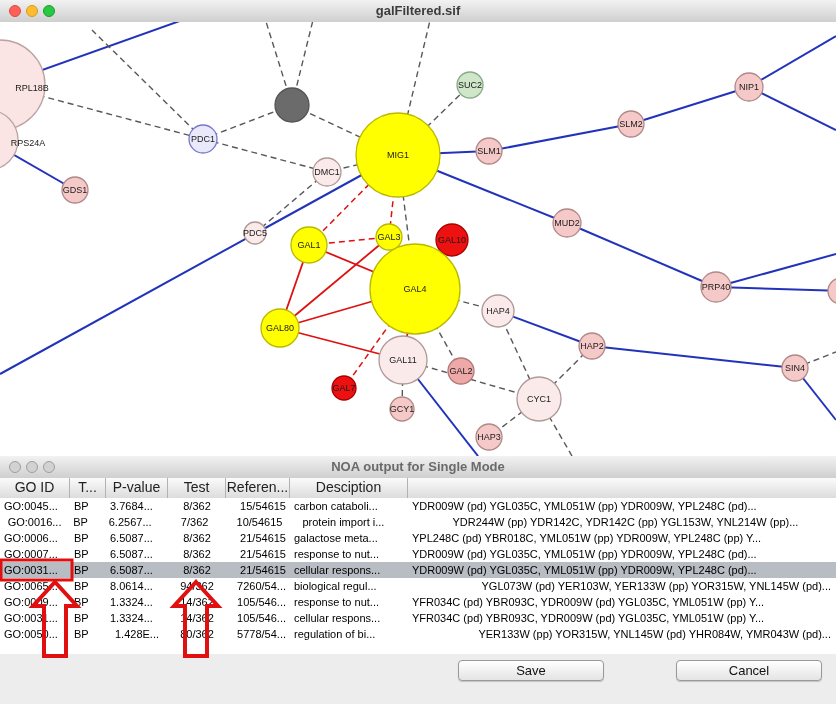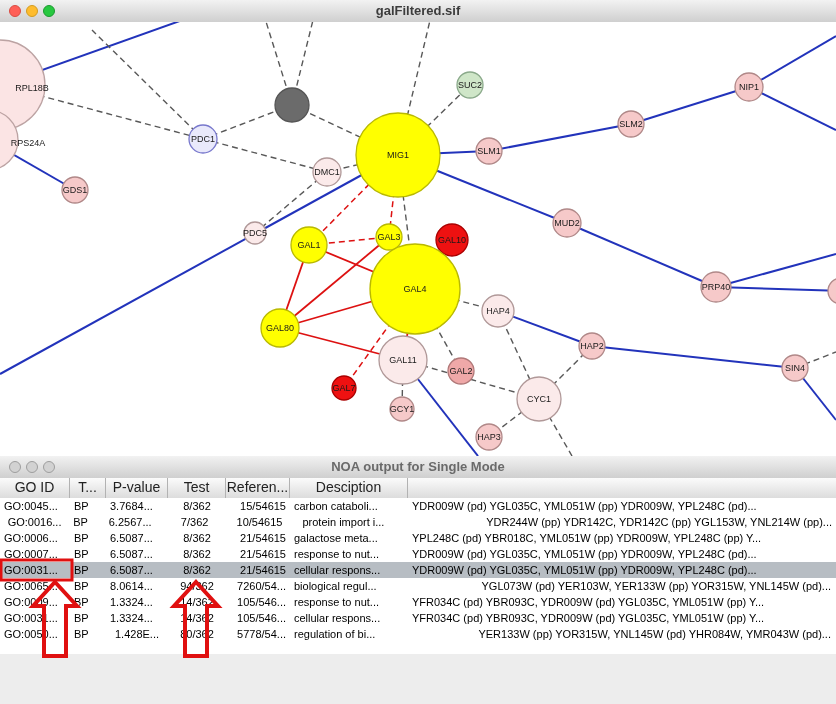--- a/index.html
+++ b/index.html
@@ -202,21 +202,21 @@
           <div class="tcell" style="width: 118px; text-align: left;">carbon cataboli...</div>
           <div class="tcell" style="width: 427px; text-align: left;">YDR009W (pd) YGL035C, YML051W (pp) YDR009W, YPL248C (pd)...</div>
         </div>
         <div class="trow">
           <div class="tcell" style="width: 70px; text-align: center;">GO:0016...</div>
           <div class="tcell" style="width: 36px; text-align: left;">BP</div>
           <div class="tcell" style="width: 62px; text-align: left;">6.2567...</div>
           <div class="tcell" style="width: 58px; text-align: center;">7/362</div>
           <div class="tcell" style="width: 64px; text-align: right;">10/54615</div>
           <div class="tcell" style="width: 118px; text-align: left; margin-left: 12px;">protein import i...</div>
-          <div class="tcell" style="width: 427px; text-align: right;">YDR244W (pp) YDR142C, YDR142C (pp) YGL153W, YNL214W (pp)...</div>
+          <div class="tcell" style="width: 427px; text-align: center;">YDR244W (pp) YDR142C, YDR142C (pp) YGL153W, YNL214W (pp)...</div>
         </div>
         <div class="trow">
           <div class="tcell" style="width: 70px; text-align: left;">GO:0006...</div>
           <div class="tcell" style="width: 36px; text-align: left;">BP</div>
           <div class="tcell" style="width: 62px; text-align: left;">6.5087...</div>
           <div class="tcell" style="width: 58px; text-align: center;">8/362</div>
           <div class="tcell" style="width: 64px; text-align: right;">21/54615</div>
           <div class="tcell" style="width: 118px; text-align: left;">galactose meta...</div>
           <div class="tcell" style="width: 427px; text-align: left;">YPL248C (pd) YBR018C, YML051W (pp) YDR009W, YPL248C (pp) Y...</div>
         </div>
@@ -269,20 +269,24 @@
           <div class="tcell" style="width: 70px; text-align: left;">GO:0050...</div>
           <div class="tcell" style="width: 36px; text-align: left;">BP</div>
           <div class="tcell" style="width: 62px; text-align: center;">1.428E...</div>
           <div class="tcell" style="width: 58px; text-align: center;">80/362</div>
           <div class="tcell" style="width: 64px; text-align: right;">5778/54...</div>
           <div class="tcell" style="width: 118px; text-align: left;">regulation of bi...</div>
           <div class="tcell" style="width: 427px; text-align: right;">YER133W (pp) YOR315W, YNL145W (pd) YHR084W, YMR043W (pd)...</div>
         </div>
       </div>
 
+    <div class="footer">
+      <div class="mac-btn" id="save-btn">Save</div>
+      <div class="mac-btn" id="cancel-btn">Cancel</div>
+    </div>
   </div>
 
   <svg id="annot" width="836" height="704" viewBox="0 0 836 704">
       <rect x="1" y="560" width="71" height="20" fill="none" stroke="#e01010" stroke-width="3"></rect>
       <polygon points="55,582 77,606 66,606 66,656 44,656 44,606 33,606" fill="none" stroke="#e01010" stroke-width="4" stroke-linejoin="miter"></polygon>
       <polygon points="196,582 218,606 207,606 207,656 185,656 185,606 174,606" fill="none" stroke="#e01010" stroke-width="4" stroke-linejoin="miter"></polygon>
     </svg>
 
 </div>
 

